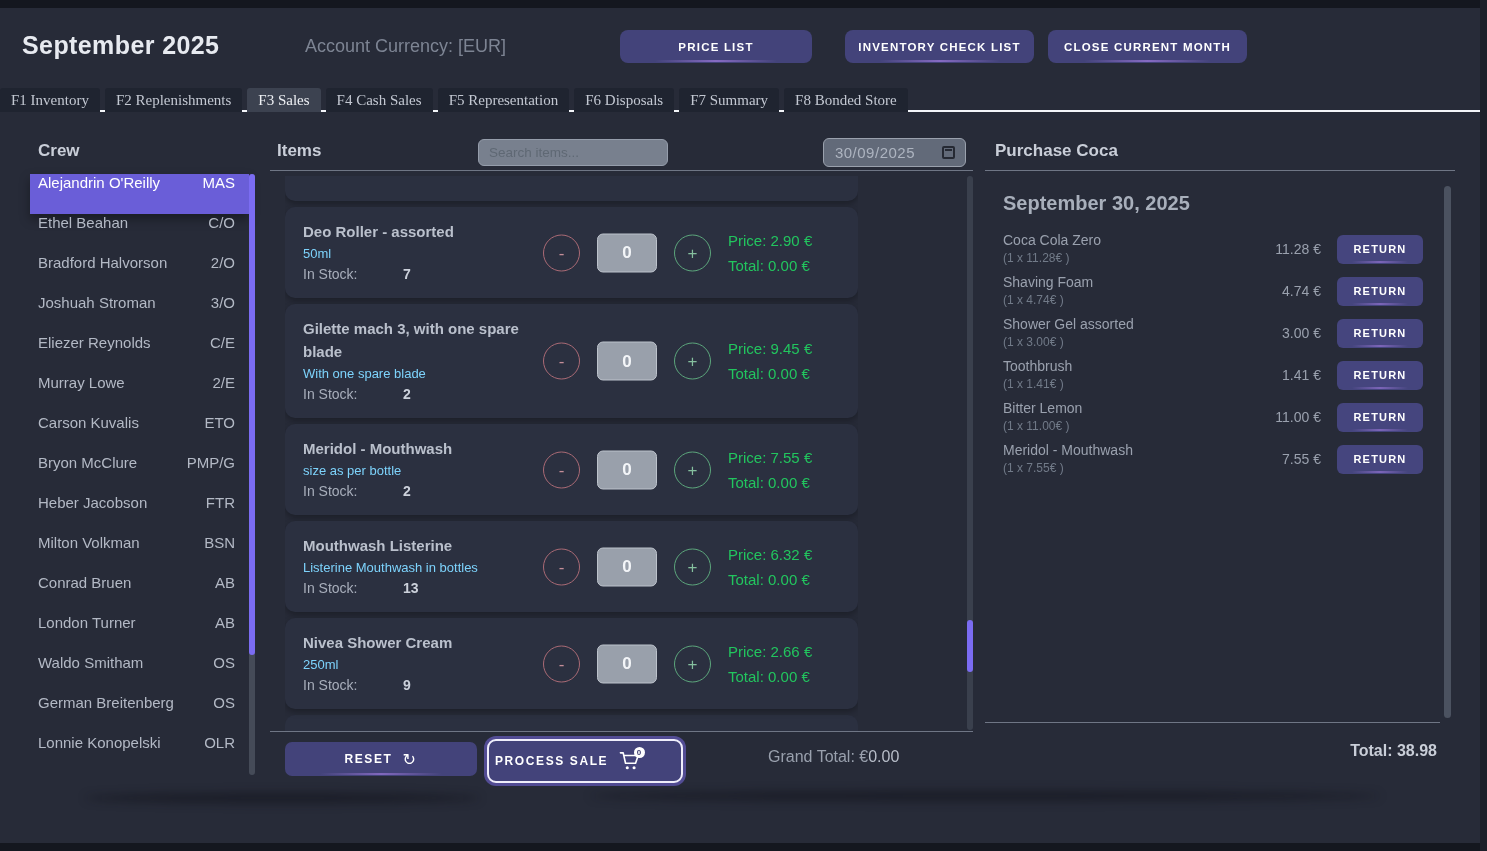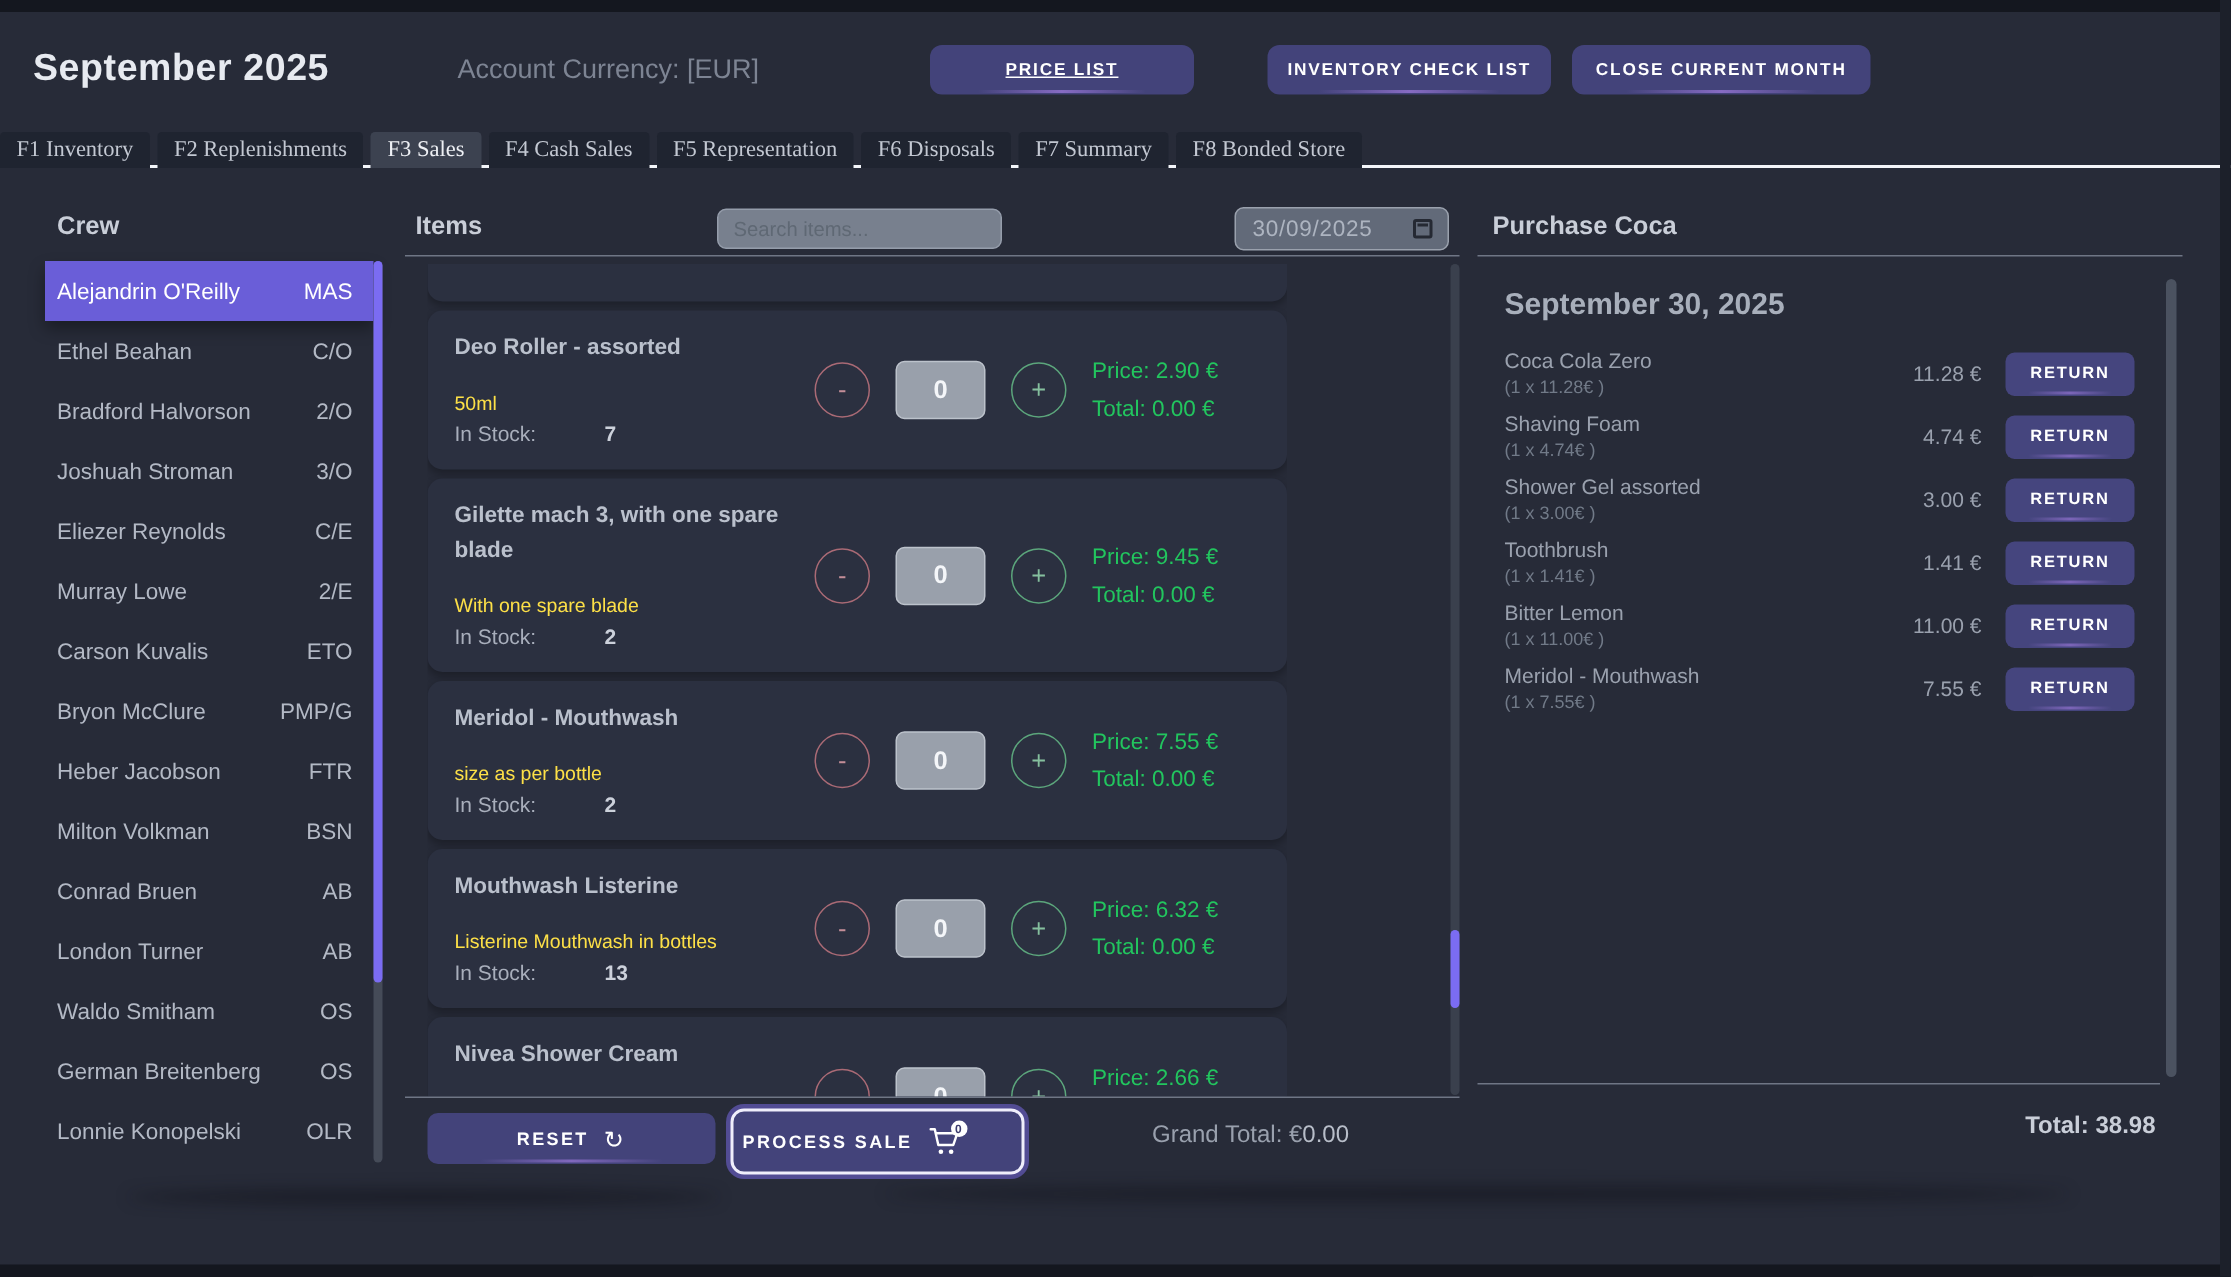--- a/index.html
+++ b/index.html
@@ -12,39 +12,39 @@
   .bottom-strip{left:0;top:843px;width:100%;height:8px;background:#14171f;}
   .right-strip{left:1480px;top:0;width:7px;height:851px;background:#1c202a;}
 
   
   .page-title{left:22px;top:31px;font-size:25px;font-weight:700;color:#e7eaf0;letter-spacing:.4px;}
   .currency{left:305px;top:36px;font-size:18px;color:#7d8493;}
   .hd-btn{position:absolute;top:30px;height:33px;background:#43437a;border:none;border-radius:8px;
     color:#fff;font-family:inherit;font-size:11.5px;font-weight:700;letter-spacing:1.2px;cursor:pointer;}
   .hd-btn::after{content:"";position:absolute;left:18%;right:18%;bottom:1px;height:2px;border-radius:2px;
     background:linear-gradient(90deg,rgba(190,140,255,0) 0%,rgba(190,140,255,.55) 50%,rgba(190,140,255,0) 100%);}
-  #btn-price{left:620px;width:176px;text-decoration:underline;}
+  #btn-price{left:620px;width:192px;}
   #btn-invcheck{left:845px;width:189px;}
   #btn-closemonth{left:1048px;width:199px;}
 
   
   .tabline{left:0;top:110px;width:100%;height:2px;background:#f3f5f9;}
   .tabbar{left:0;top:88px;height:24px;display:flex;gap:5px;z-index:2;}
   .tab{display:flex;align-items:center;padding:0 11px;background:#1f2430;border:none;border-radius:3px 3px 0 0;
     color:#c3c8d2;font-family:Liberation Serif, serif;font-size:15px;cursor:pointer;white-space:nowrap;height:24px;}
   .tab.active{background:#3c4250;color:#eef0f4;}
 
   
   .panel-title{font-size:17px;font-weight:600;color:#c9ced8;}
   .divider{height:1px;background:#6f7685;}
 
   
   .crew-title{left:38px;top:141px;}
   .crew-list{left:30px;top:174px;width:219px;}
-  .crew-row{height:40px;display:flex;align-items:center;justify-content:space-between;
+  .crew-row{height:40px;display:flex;align-items:flex-start;justify-content:space-between;
     padding:0 14px 0 8px;color:#b3b9c5;font-size:15px;cursor:pointer;}
   .crew-row.selected{background:#6a5ed8;color:#fff;box-shadow:0 5px 10px rgba(0,0,0,.35);}
   .crew-scroll{left:249px;top:174px;width:6px;height:601px;background:#454b58;border-radius:3px;}
   .crew-scroll .thumb{position:absolute;left:0;top:0;width:6px;height:481px;background:#7b6cf2;border-radius:3px;}
 
   
   .items-title{left:277px;top:141px;}
   .search-input{left:478px;top:139px;width:190px;height:27px;box-sizing:border-box;background:#78808e;
     border:1px solid #959dab;border-radius:6px;padding:0 10px;font-family:inherit;font-size:13.5px;color:#2c313c;}
   .search-input::placeholder{color:#5f6874;opacity:1;}
@@ -56,21 +56,21 @@
   .cal-icon::before{content:"";position:absolute;left:1px;right:1px;top:1px;height:2px;background:#252933;}
   .items-divider{left:270px;top:170px;width:703px;}
 
   
   .cards{left:285px;top:176px;width:573px;height:555px;overflow:hidden;}
   .card-partial-top{height:25px;background:#2b3040;border-radius:0 0 10px 10px;box-shadow:0 3px 5px rgba(0,0,0,.25);margin-bottom:6px;}
   .card-partial-bottom{height:30px;background:#2b3040;border-radius:10px 10px 0 0;}
   .item-card{position:relative;background:#2b3040;border-radius:10px;box-shadow:0 3px 6px rgba(0,0,0,.28);
     padding:13px 18px;margin-bottom:6px;box-sizing:border-box;}
   .ic-name{font-size:15px;font-weight:600;color:#bac0cc;line-height:23px;max-width:232px;}
-  .ic-desc{font-size:13px;color:#fde047;line-height:19px;margin-top:16px;}
+  .ic-desc{font-size:13px;color:#7dd3fc;line-height:19px;margin-top:1px;}
   .ic-stock{font-size:14px;color:#a8aebb;line-height:21px;margin-top:1px;}
   .ic-stock-label{display:inline-block;width:100px;}
   .ic-stock-value{font-weight:700;color:#ccd1db;}
   .ic-controls{position:absolute;left:258px;top:50%;transform:translateY(-50%);display:flex;align-items:center;gap:17px;}
   .ic-minus,.ic-plus{width:37px;height:37px;border-radius:50%;background:transparent;cursor:pointer;
     font-family:inherit;font-size:17px;line-height:1;padding:0;}
   .ic-minus{border:1px solid #aa6a75;color:#c48e98;}
   .ic-plus{border:1px solid #5ca67c;color:#85bf9e;}
   .ic-qty{width:58px;height:37px;background:#99a0ab;border:1px solid #bcc2cb;border-radius:6px;
     display:flex;align-items:center;justify-content:center;font-size:17px;font-weight:700;color:#f4f6f9;cursor:text;}

